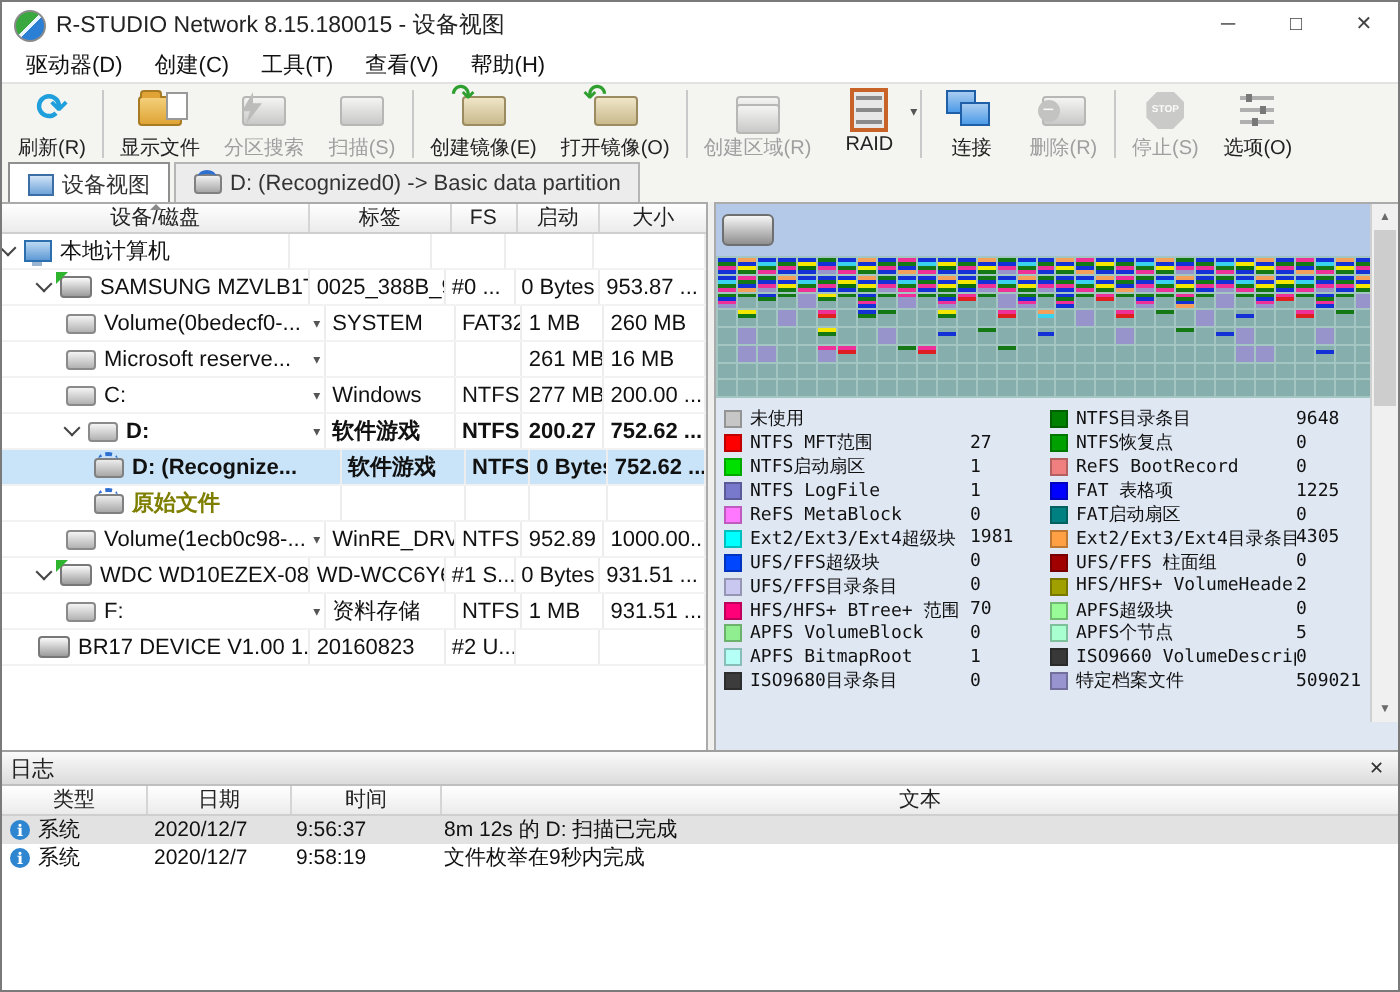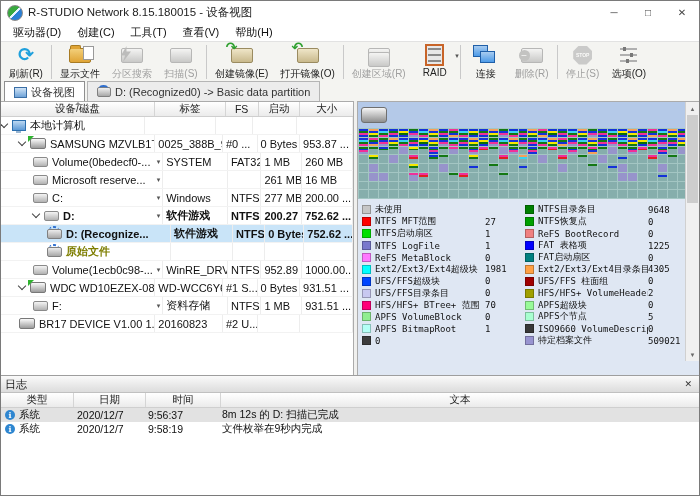--- a/index.html
+++ b/index.html
@@ -746,20 +746,21 @@
               <span class="lg-label">APFS VolumeBlock</span>
               <span class="lg-count">0</span>
             </div>
             <div class="lg-row">
               <span class="lg-swatch" style="background-color: rgb(180, 255, 246);"></span>
               <span class="lg-label">APFS BitmapRoot</span>
               <span class="lg-count">1</span>
             </div>
             <div class="lg-row">
               <span class="lg-swatch" style="background-color: rgb(60, 60, 60);"></span>
+              <span class="lg-label">ISO9680目录条目</span>
               <span class="lg-count">0</span>
             </div>
           </div>
         <div class="lg-col" id="legend-right">
             <div class="lg-row">
               <span class="lg-swatch" style="background-color: rgb(0, 128, 0);"></span>
               <span class="lg-label">NTFS目录条目</span>
               <span class="lg-count">9648</span>
             </div>
             <div class="lg-row">

